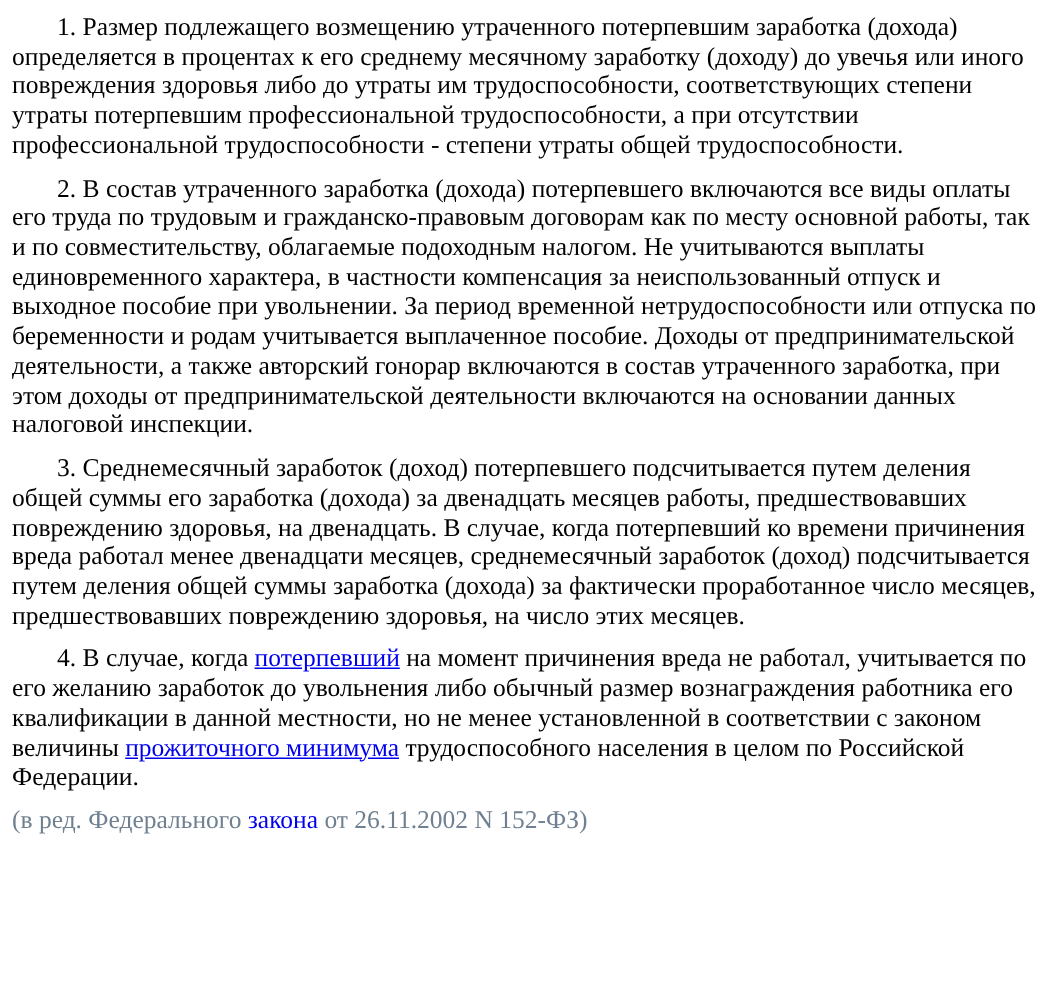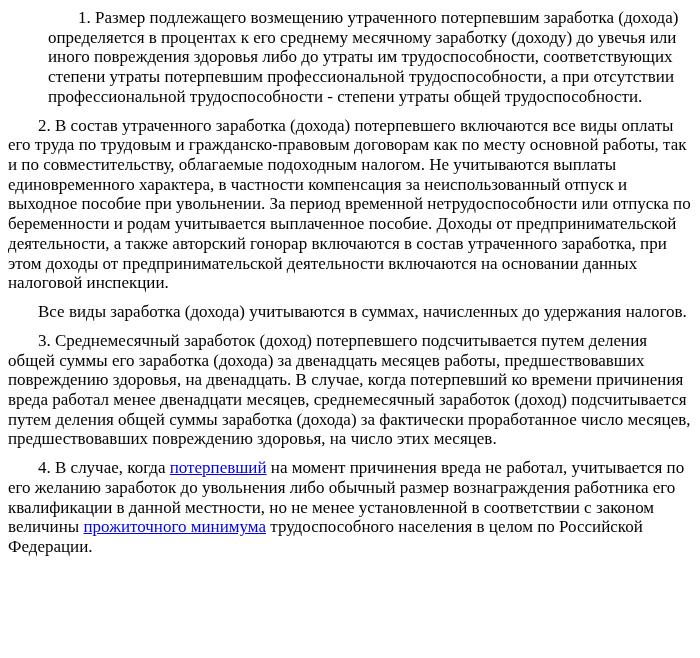--- a/index.html
+++ b/index.html
@@ -27,21 +27,20 @@
     font-size: 17px;
     line-height: 1.16;
     color: var(--text);
   }
   .para {
     margin: 9px 0;
     text-indent: 30px;
   }
   .para:first-child {
     margin-top: 0;
-    margin-left: 40px;
   }
   .para.note {
     text-indent: 0;
     color: var(--note);
   }
   .link {
     color: var(--link);
     cursor: pointer;
   }
   .link.plain {
@@ -50,21 +49,21 @@
 </style>
 </head>
 <body>
 
 <div class="doc">
 
   <p class="para"><span>1. Размер подлежащего возмещению утраченного потерпевшим заработка (дохода) определяется в процентах к его среднему месячному заработку (доходу) до увечья или иного повреждения здоровья либо до утраты им трудоспособности, соответствующих степени утраты потерпевшим профессиональной трудоспособности, а при отсутствии профессиональной трудоспособности - степени утраты общей трудоспособности.</span></p>
 
   <p class="para"><span>2. В состав утраченного заработка (дохода) потерпевшего включаются все виды оплаты его труда по трудовым и гражданско-правовым договорам как по месту основной работы, так и по совместительству, облагаемые подоходным налогом. Не учитываются выплаты единовременного характера, в частности компенсация за неиспользованный отпуск и выходное пособие при увольнении. За период временной нетрудоспособности или отпуска по беременности и родам учитывается выплаченное пособие. Доходы от предпринимательской деятельности, а также авторский гонорар включаются в состав утраченного заработка, при этом доходы от предпринимательской деятельности включаются на основании данных налоговой инспекции.</span></p>
 
-  <p class="para"><span>Все виды заработка (дохода) учитываются в суммах, начисленных до удержания налогов.</span></p>
 
   <p class="para"><span>3. Среднемесячный заработок (доход) потерпевшего подсчитывается путем деления общей суммы его заработка (дохода) за двенадцать месяцев работы, предшествовавших повреждению здоровья, на двенадцать. В случае, когда потерпевший ко времени причинения вреда работал менее двенадцати месяцев, среднемесячный заработок (доход) подсчитывается путем деления общей суммы заработка (дохода) за фактически проработанное число месяцев, предшествовавших повреждению здоровья, на число этих месяцев.</span></p>
 
 
   <p class="para"><span>4. В случае, когда </span><a href="#" class="link">потерпевший</a><span> на момент причинения вреда не работал, учитывается по его желанию заработок до увольнения либо обычный размер вознаграждения работника его квалификации в данной местности, но не менее установленной в соответствии с законом величины </span><a href="#" class="link">прожиточного минимума</a><span> трудоспособного населения в целом по Российской Федерации.</span></p>
 
+  <p class="para note"><span>(в ред. Федерального </span><a href="#" class="link plain">закона</a><span> от 26.11.2002 N 152-ФЗ)</span></p>
 
 </div>
 
 </body></html>

